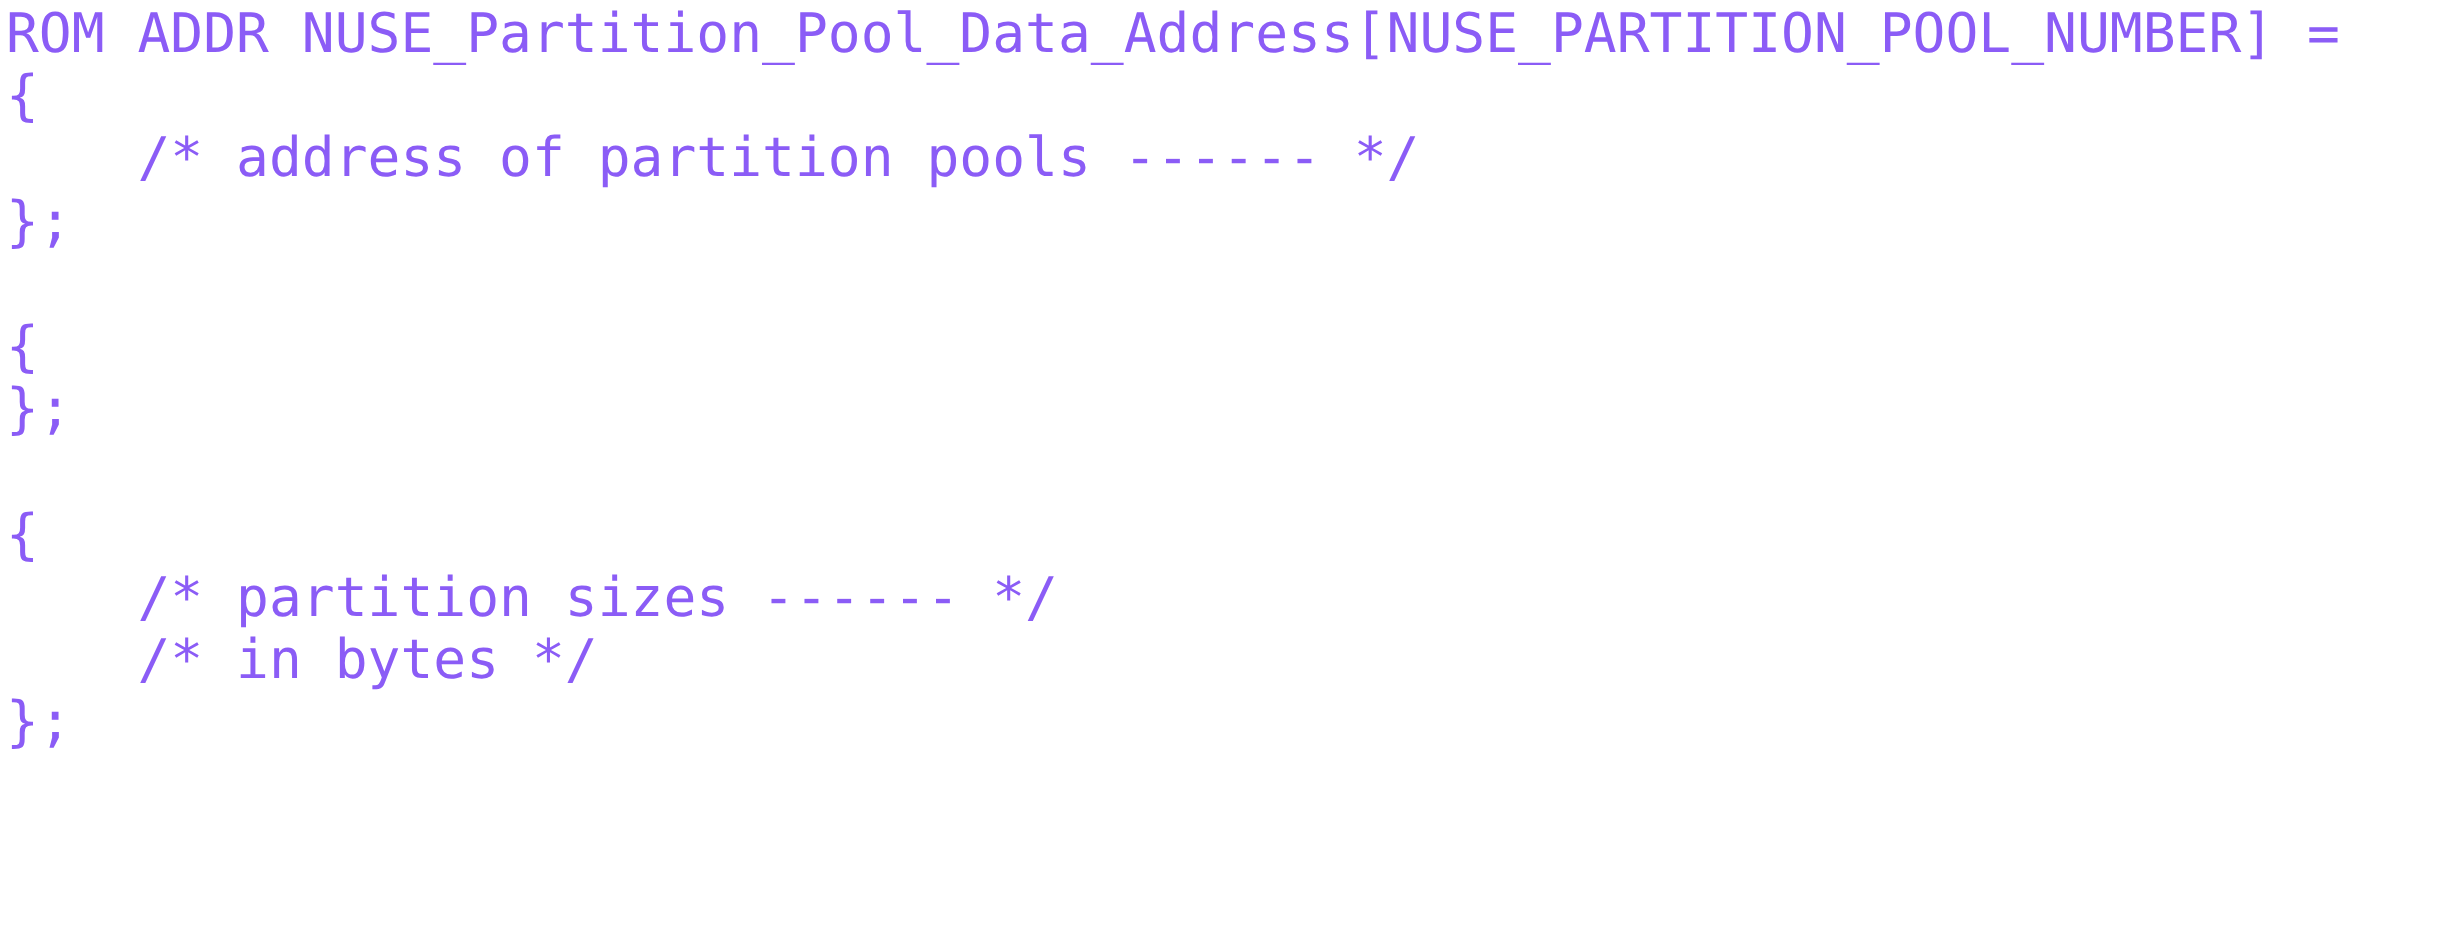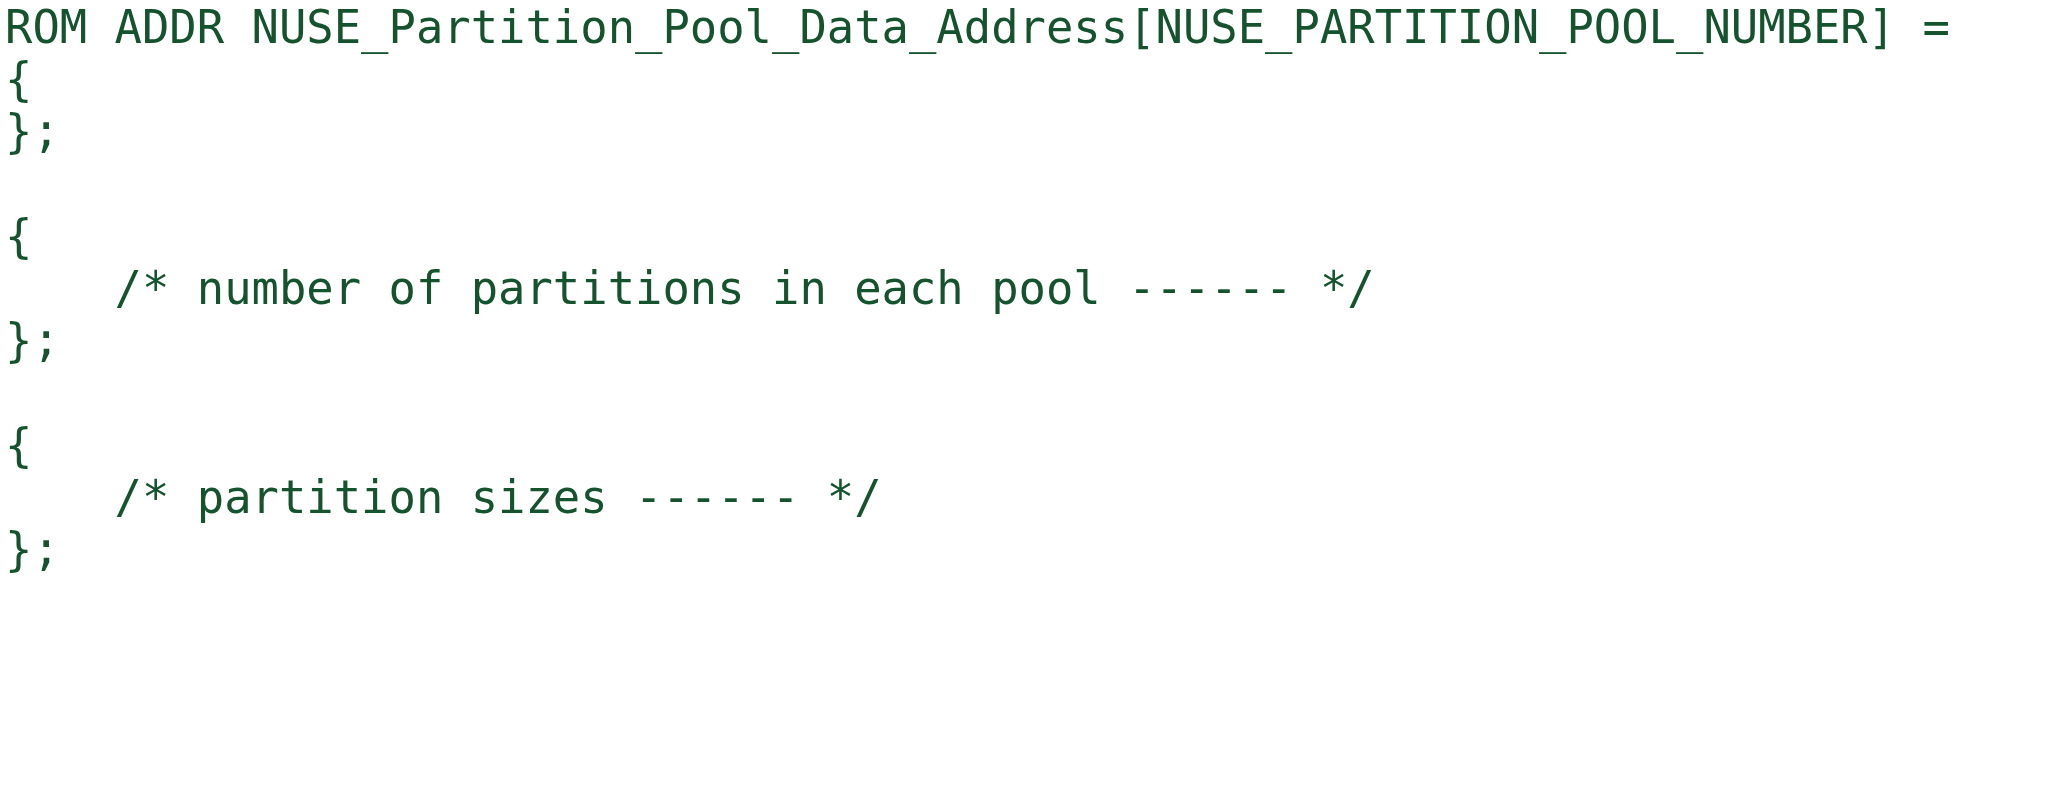--- a/index.html
+++ b/index.html
@@ -13,37 +13,38 @@
     overflow: hidden;
   }
   .code-listing {
     box-sizing: border-box;
     width: 100%;
     height: 100%;
     padding: 2px 0 0 5px;
     font-family: "DejaVu Sans Mono", "Liberation Mono", monospace;
     font-size: 45.5px;
     font-weight: normal;
-    color: #14532d;
+    color: #8b5cf6;
   }
   .code-line {
     white-space: pre;
     height: 52.2px;
     line-height: 52.2px;
     letter-spacing: 0;
   }
 </style>
 </head>
 <body>
 
 <div class="code-listing">
   <div class="code-line">ROM ADDR NUSE_Partition_Pool_Data_Address[NUSE_PARTITION_POOL_NUMBER] =</div>
   <div class="code-line">{</div>
+  <div class="code-line">    /* address of partition pools ------ */</div>
   <div class="code-line">};</div>
   <div class="code-line"></div>
   <div class="code-line">{</div>
-  <div class="code-line">    /* number of partitions in each pool ------ */</div>
   <div class="code-line">};</div>
   <div class="code-line"></div>
   <div class="code-line">{</div>
   <div class="code-line">    /* partition sizes ------ */</div>
+  <div class="code-line">    /* in bytes */</div>
   <div class="code-line">};</div>
 </div>
 
 </body></html>

